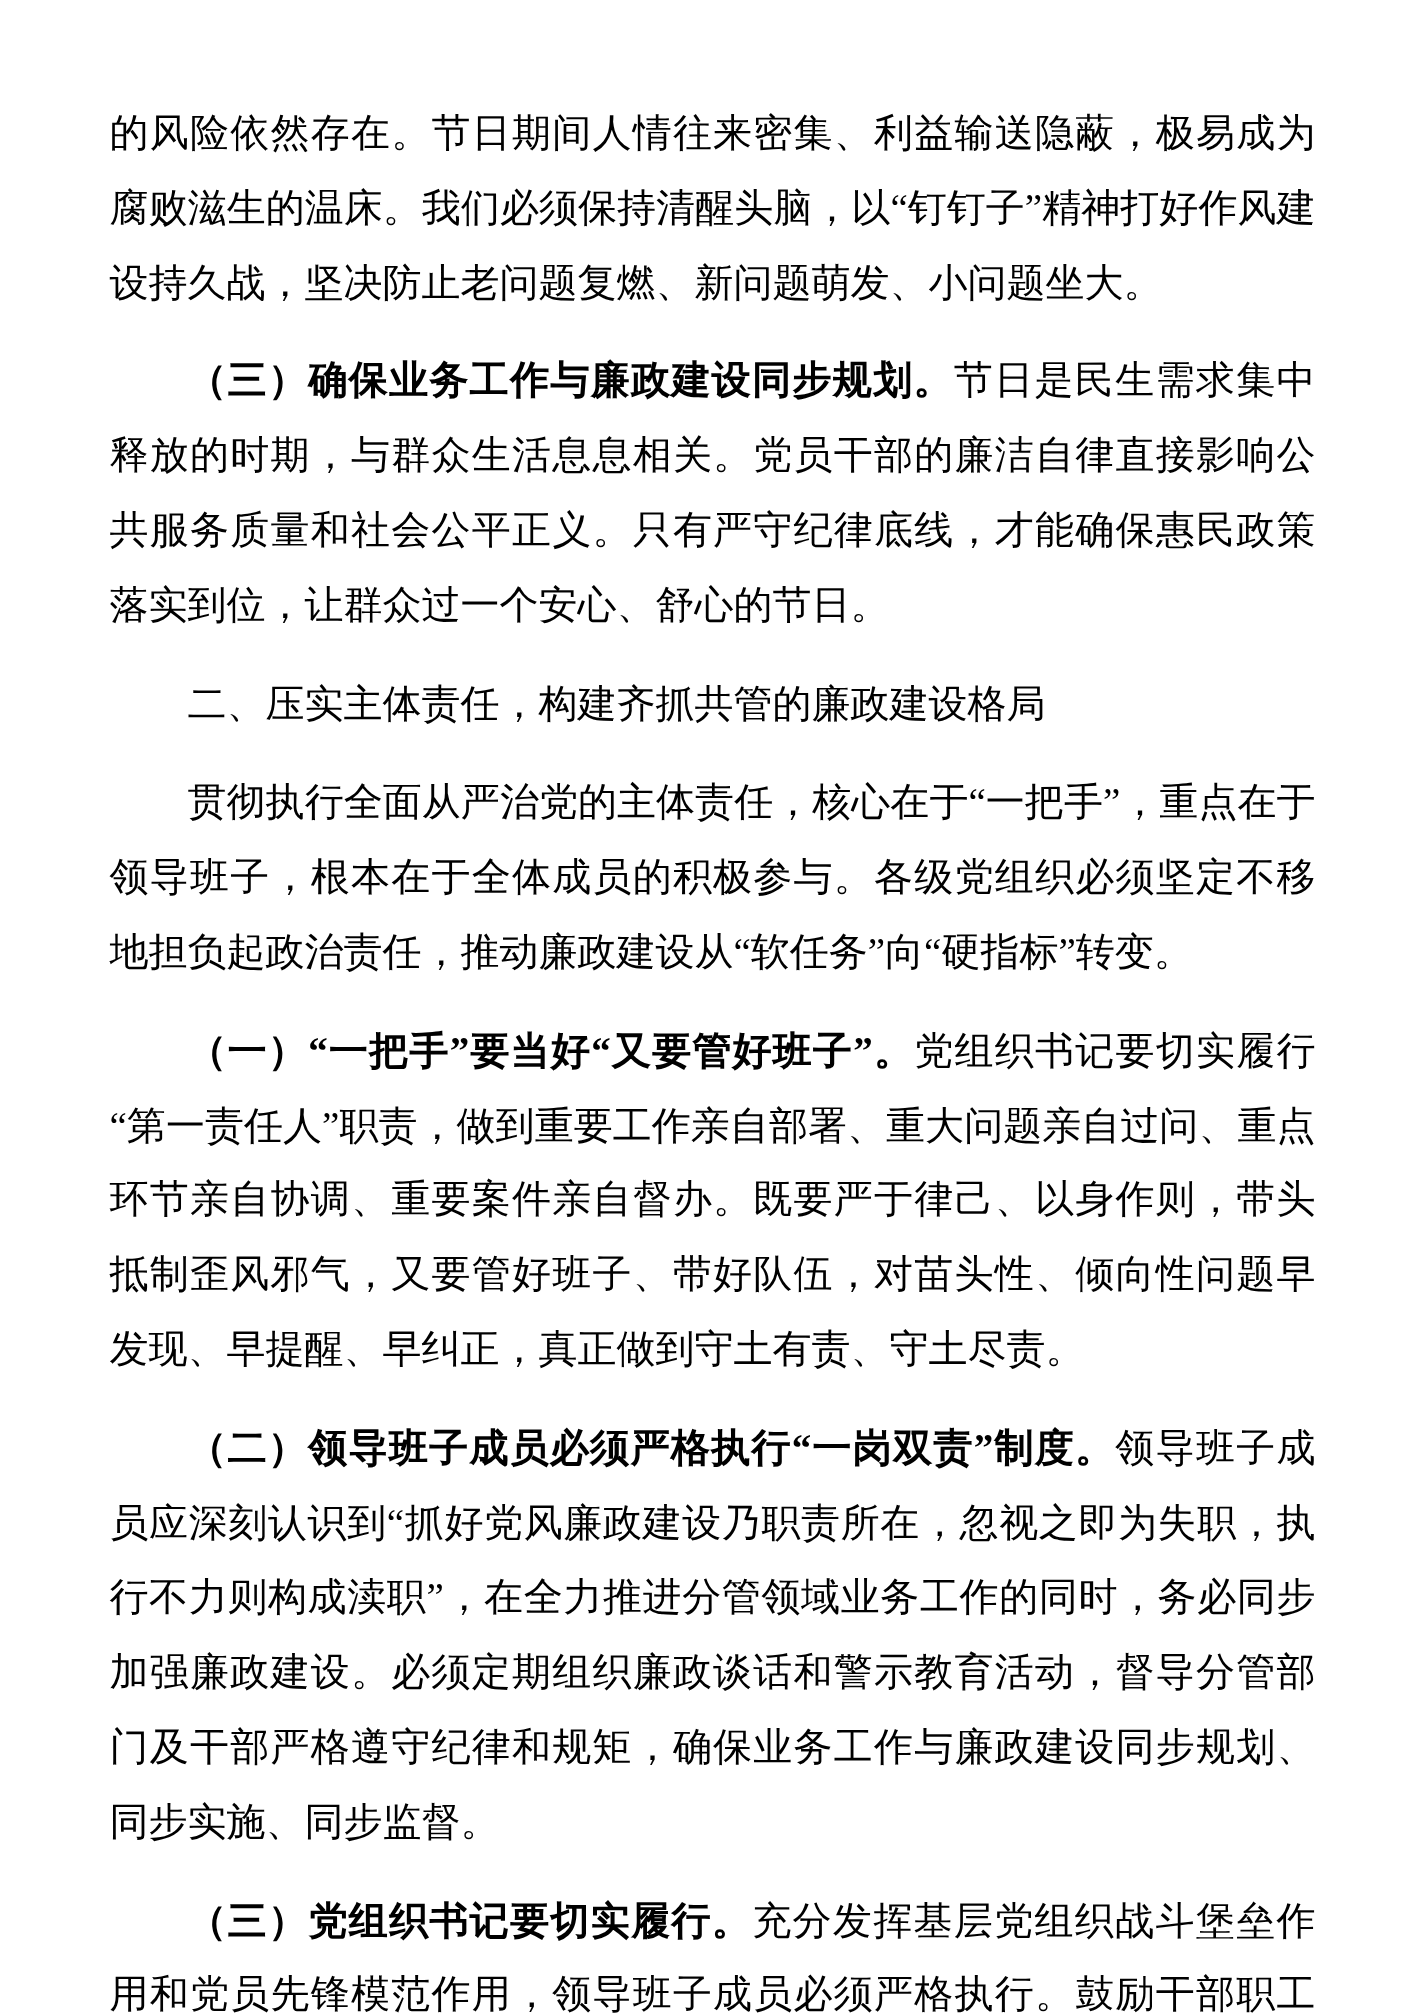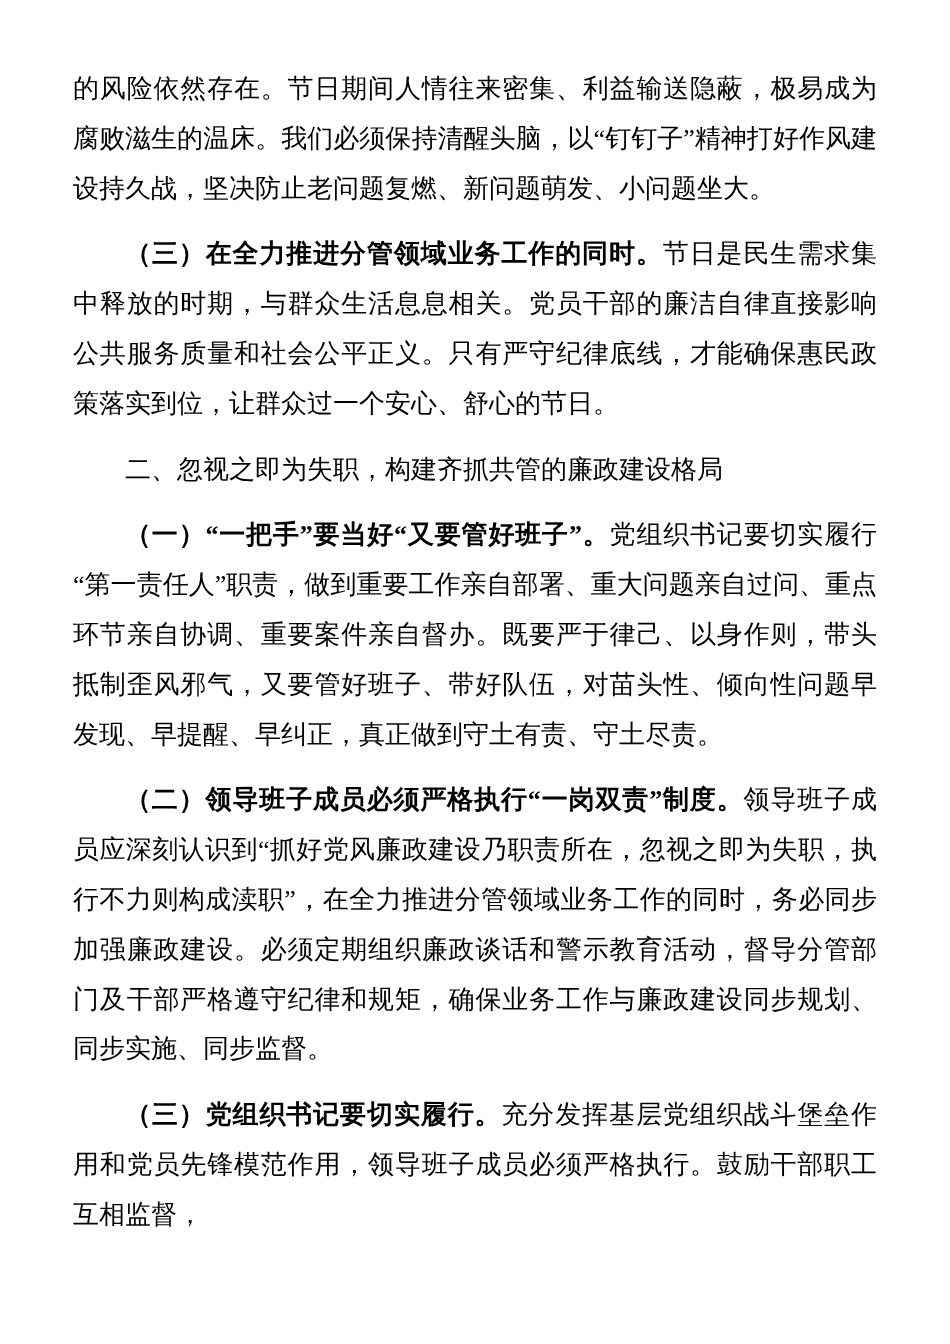--- a/index.html
+++ b/index.html
@@ -43,19 +43,20 @@
   span.run.bold {
     font-weight: bold;
   }
 </style>
 </head>
 <body>
 
 <div class="page">
   <div class="doc-body">
       <p class="doc-par"><span class="run">的风险依然存在。节日期间人情往来密集、利益输送隐蔽，极易成为腐败滋生的温床。我们必须保持清醒头脑，以“钉钉子”精神打好作风建设持久战，坚决防止老问题复燃、新问题萌发、小问题坐大。</span></p>
-      <p class="doc-par indent"><span class="run bold">（三）在全力推进分管领域业务工作的同时。</span><span class="run">节日是民生需求集中释放的时期，与群众生活息息相关。党员干部的廉洁自律直接影响公共服务质量和社会公平正义。只有严守纪律底线，才能确保惠民政策落实到位，让群众过一个安心、舒心的节日。</span></p>
-      <p class="doc-par indent"><span class="run">二、忽视之即为失职，构建齐抓共管的廉政建设格局</span></p>
+      <p class="doc-par indent"><span class="run bold">（三）确保业务工作与廉政建设同步规划。</span><span class="run">节日是民生需求集中释放的时期，与群众生活息息相关。党员干部的廉洁自律直接影响公共服务质量和社会公平正义。只有严守纪律底线，才能确保惠民政策落实到位，让群众过一个安心、舒心的节日。</span></p>
+      <p class="doc-par indent"><span class="run">二、压实主体责任，构建齐抓共管的廉政建设格局</span></p>
+      <p class="doc-par indent"><span class="run">贯彻执行全面从严治党的主体责任，核心在于“一把手”，重点在于领导班子，根本在于全体成员的积极参与。各级党组织必须坚定不移地担负起政治责任，推动廉政建设从“软任务”向“硬指标”转变。</span></p>
       <p class="doc-par indent"><span class="run bold">（一）“一把手”要当好“又要管好班子”。</span><span class="run">党组织书记要切实履行“第一责任人”职责，做到重要工作亲自部署、重大问题亲自过问、重点环节亲自协调、重要案件亲自督办。既要严于律己、以身作则，带头抵制歪风邪气，又要管好班子、带好队伍，对苗头性、倾向性问题早发现、早提醒、早纠正，真正做到守土有责、守土尽责。</span></p>
       <p class="doc-par indent"><span class="run bold">（二）领导班子成员必须严格执行“一岗双责”制度。</span><span class="run">领导班子成员应深刻认识到“抓好党风廉政建设乃职责所在，忽视之即为失职，执行不力则构成渎职”，在全力推进分管领域业务工作的同时，务必同步加强廉政建设。必须定期组织廉政谈话和警示教育活动，督导分管部门及干部严格遵守纪律和规矩，确保业务工作与廉政建设同步规划、同步实施、同步监督。</span></p>
       <p class="doc-par indent"><span class="run bold">（三）党组织书记要切实履行。</span><span class="run">充分发挥基层党组织战斗堡垒作用和党员先锋模范作用，领导班子成员必须严格执行。鼓励干部职工互相监督，</span></p>
     </div>
 </div>
 
 </body></html>

